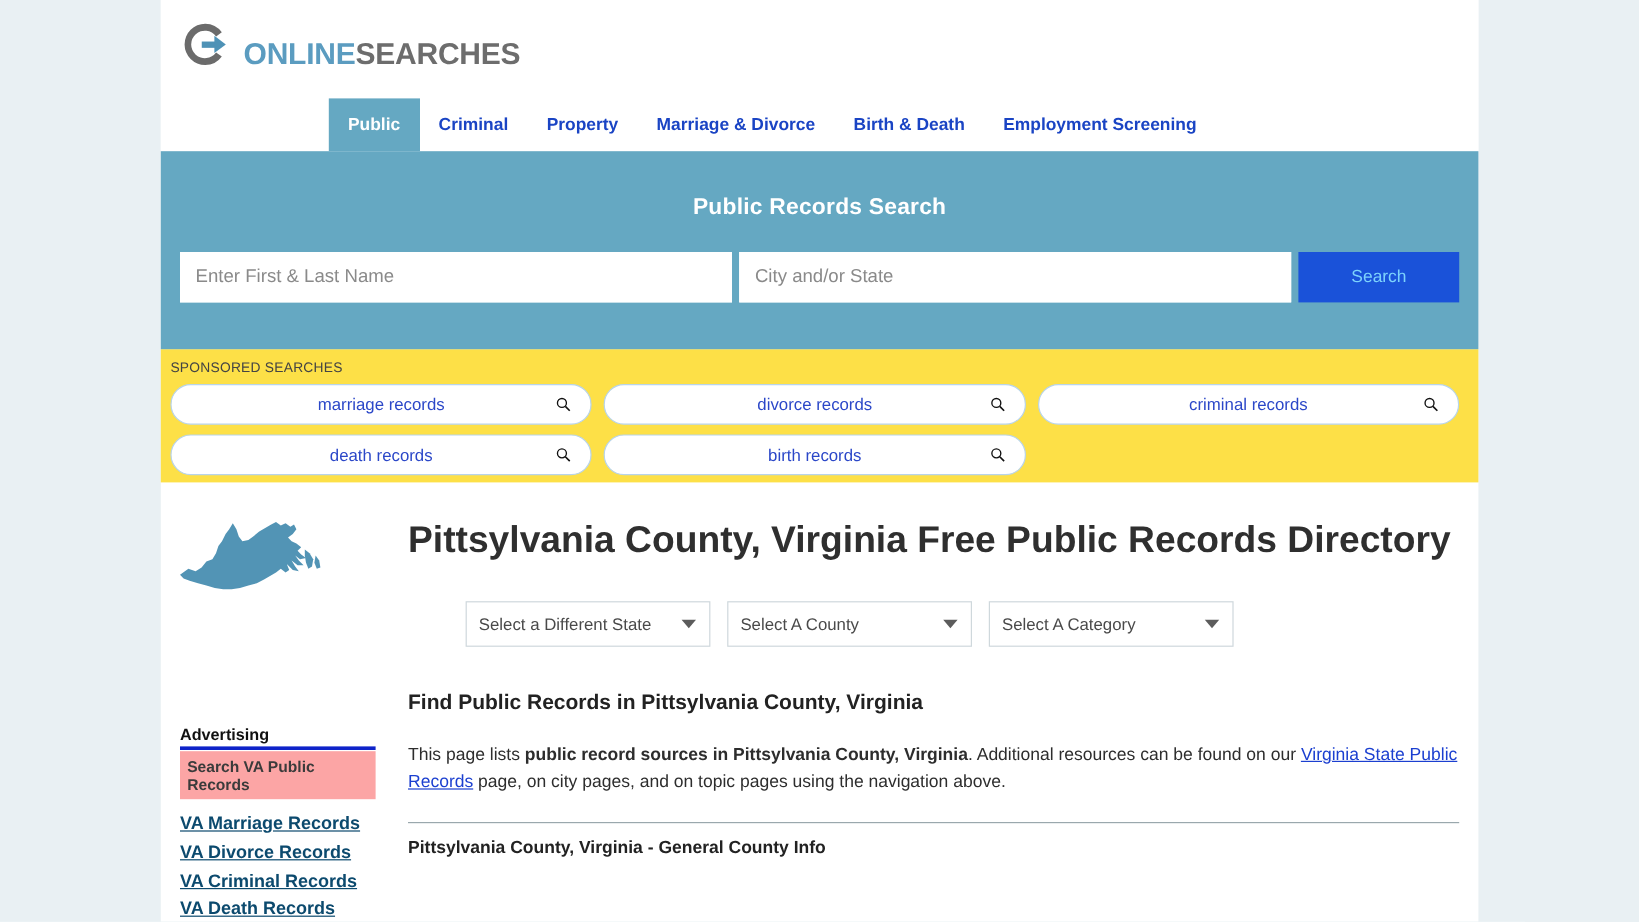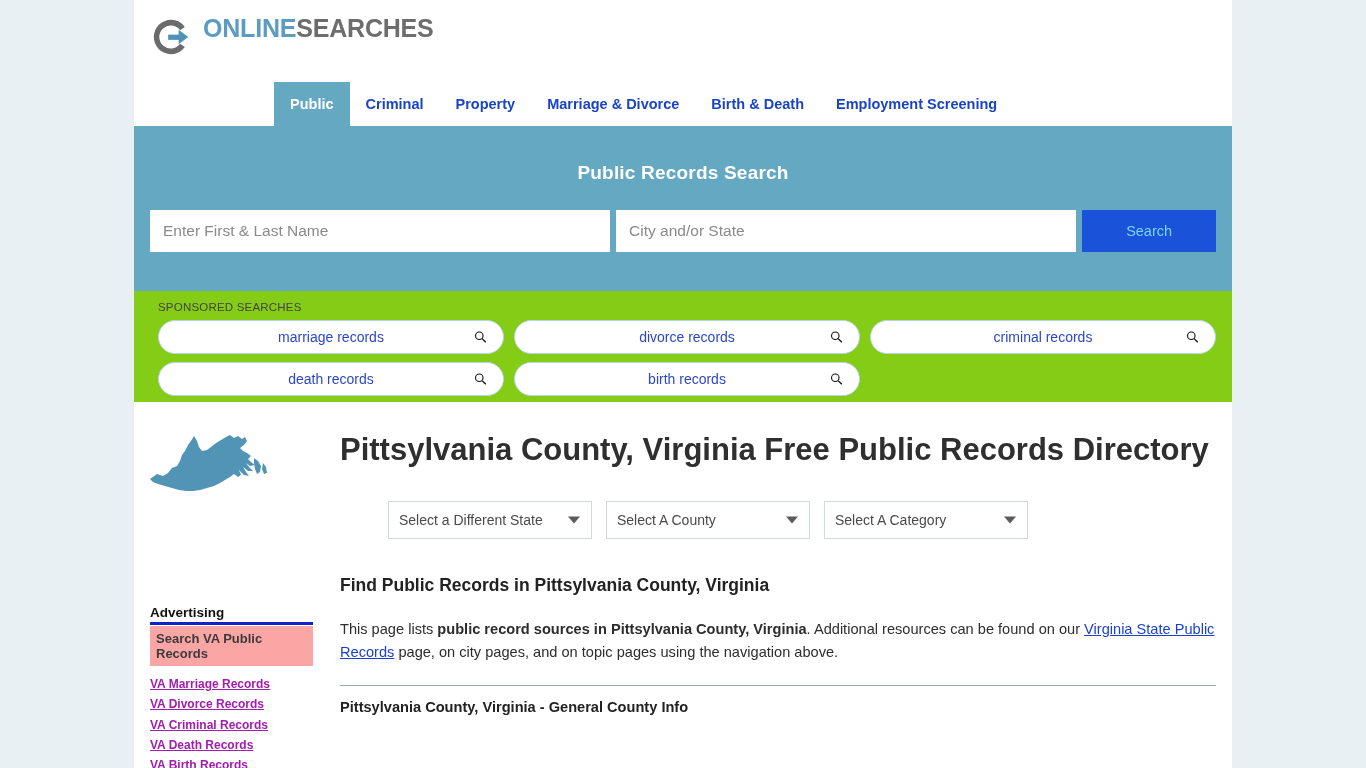--- a/index.html
+++ b/index.html
@@ -25,21 +25,21 @@
   }
 
   
   .header {
     height: 82px;
     padding: 16px 0 0 16px;
     background: #ffffff;
   }
   .logo {
     display: flex;
-    align-items: flex-start;
+    align-items: flex-end;
     gap: 11px;
   }
   .logo-mark { width: 42px; height: 42px; display: block; }
   .logo-text {
     font-size: 25px;
     letter-spacing: -0.2px;
     line-height: 1;
     font-weight: bold;
     white-space: nowrap;
   }
@@ -110,22 +110,22 @@
     background: #1a52d9;
     border: none;
     color: #7dd3fc;
     font-size: 14.5px;
     font-family: "Liberation Sans", sans-serif;
     cursor: pointer;
   }
 
   
   .sponsored {
-    padding: 10px 16px 6px 24px;
-    background: #84cc16;
+    padding: 10px 16px 6px 8px;
+    background: #fde047;
   }
   .sponsored-label {
     font-size: 11.5px;
     color: #444;
     letter-spacing: 0.2px;
     margin-bottom: 7px;
   }
   .pill-grid {
     display: grid;
     grid-template-columns: repeat(3, 1fr);
@@ -184,22 +184,22 @@
     background: #fca5a5;
     color: #3b3b3b;
     font-size: 13px;
     font-weight: bold;
     padding: 5px 6px;
     margin-top: 1px;
   }
   .adv-links { margin-top: 12px; }
   .adv-links a {
     display: block;
-    color: #a21caf;
-    font-size: 12px;
+    color: #0c4a6e;
+    font-size: 15px;
     font-weight: bold;
     text-decoration: underline;
     margin-bottom: 6.5px;
     line-height: 1.15;
   }
 
   
   .page-title {
     font-size: 31px;
     font-weight: bold;

